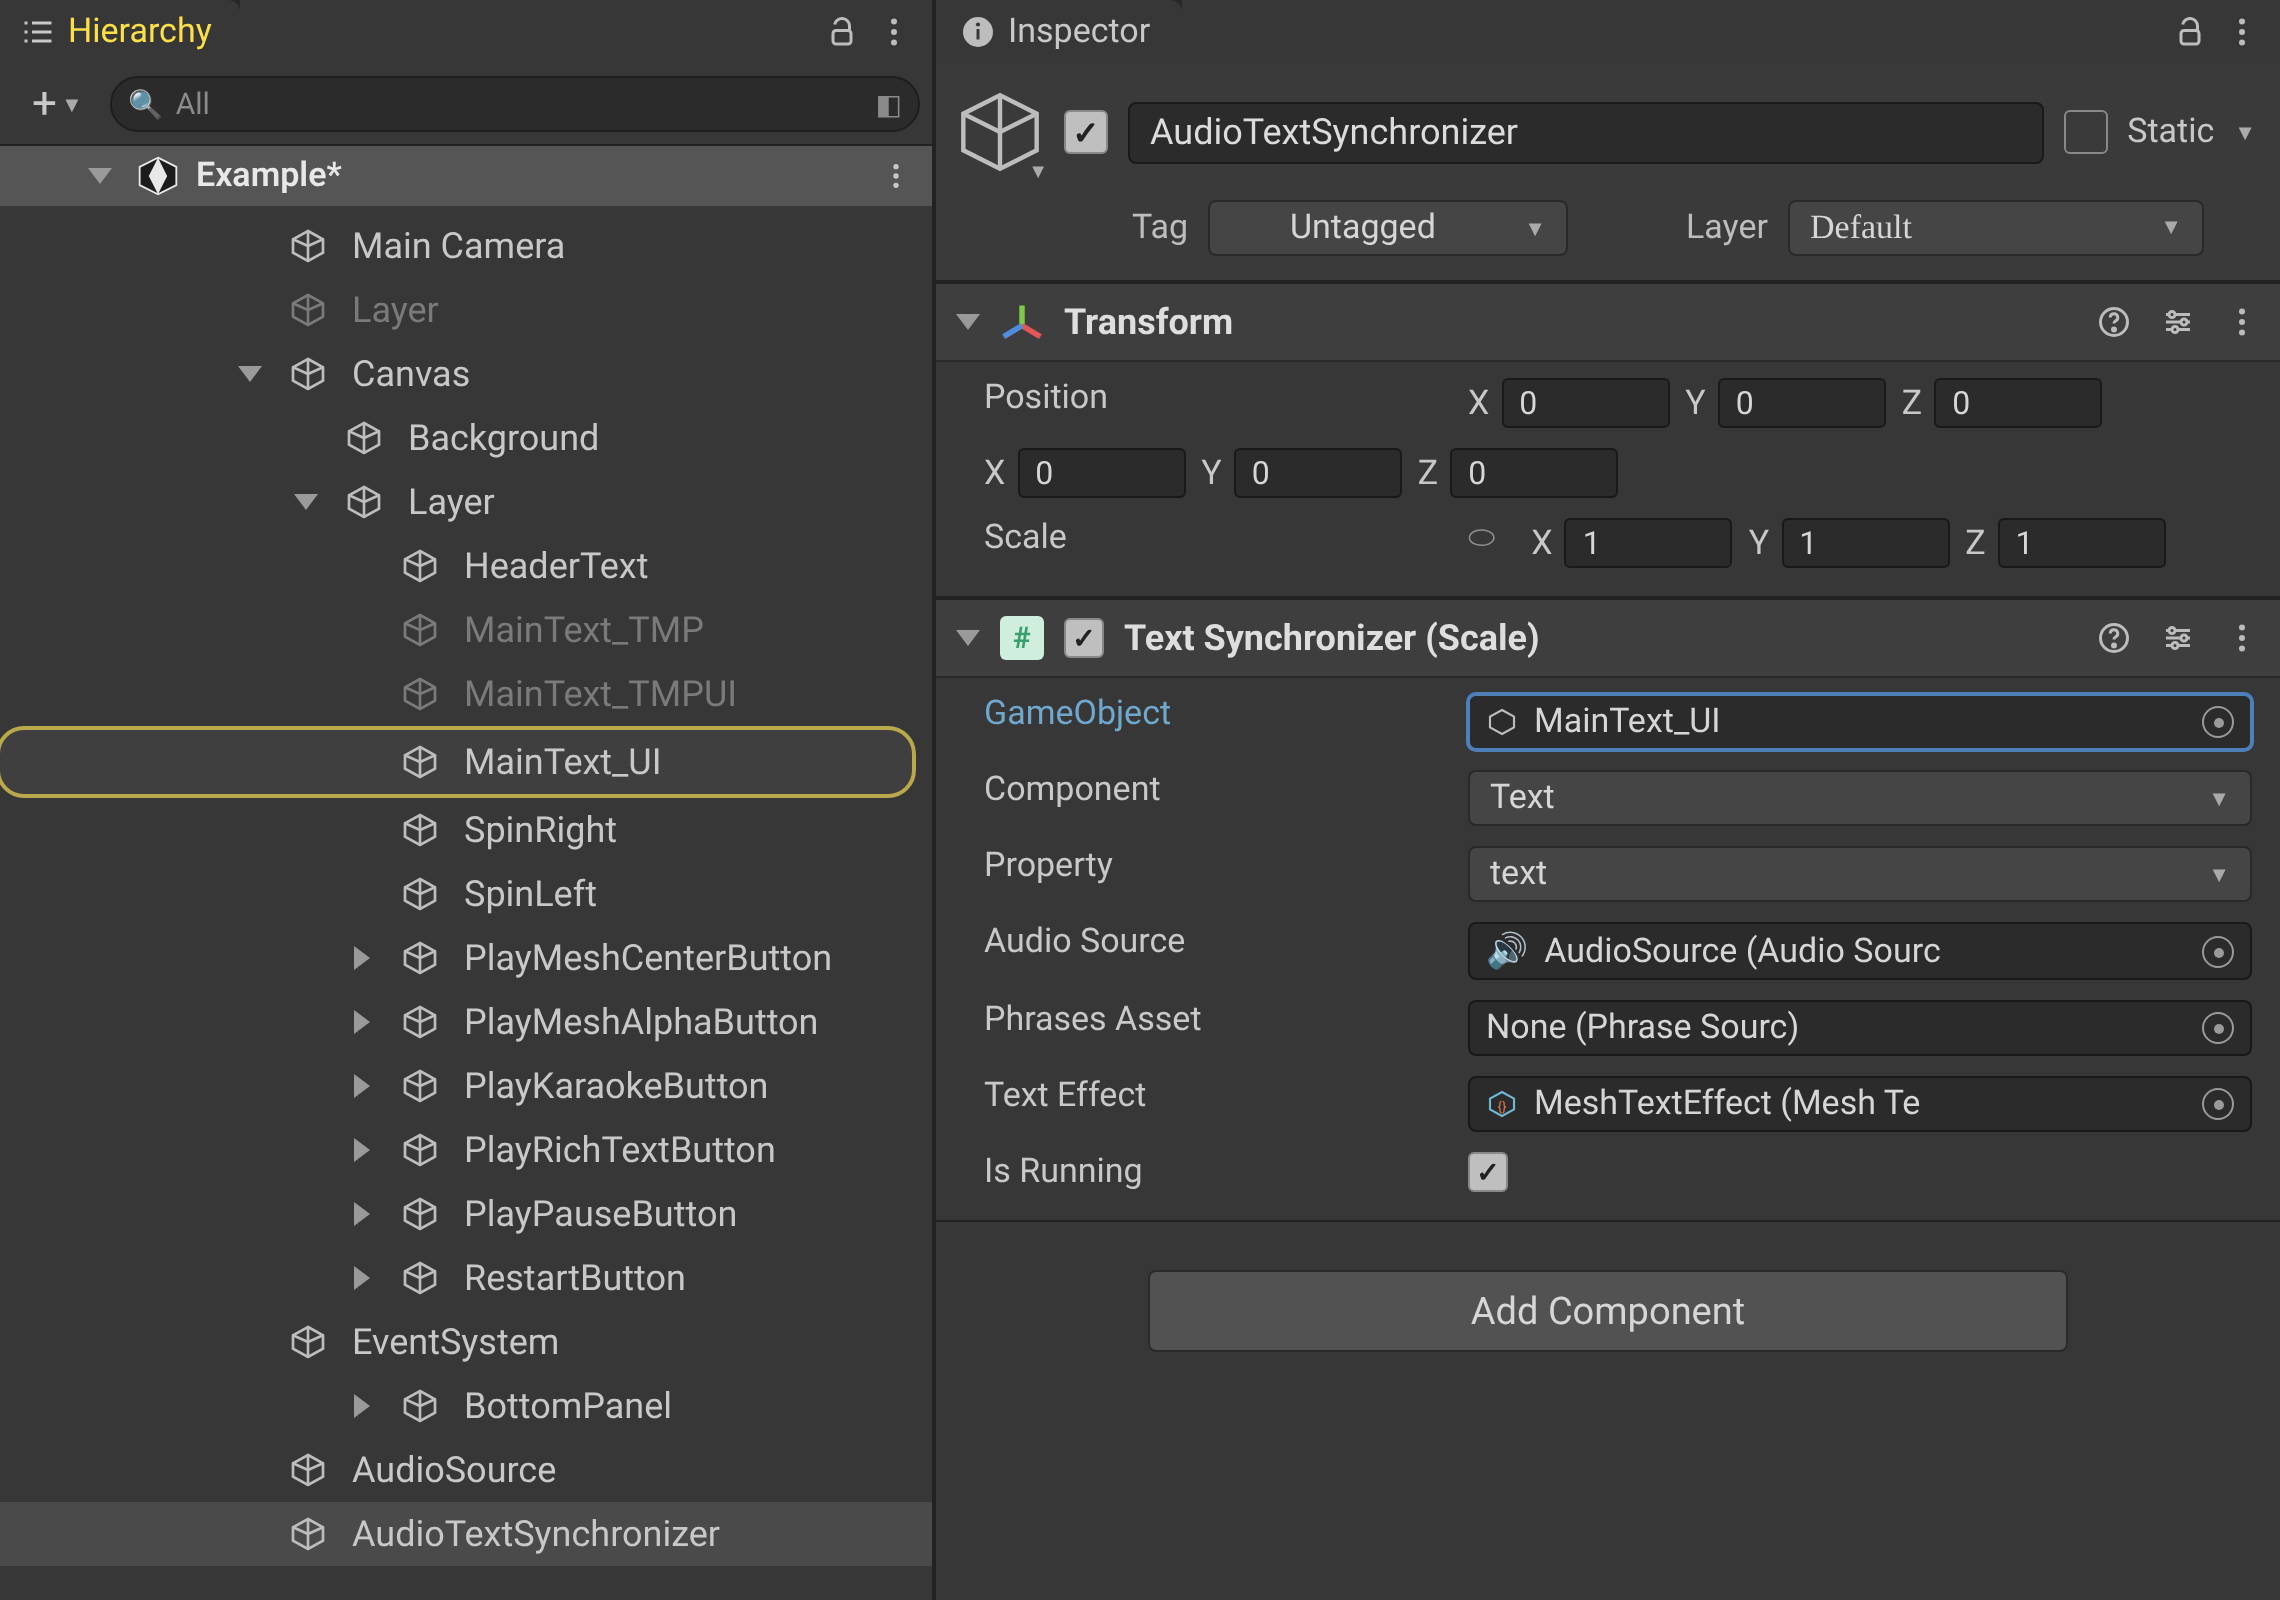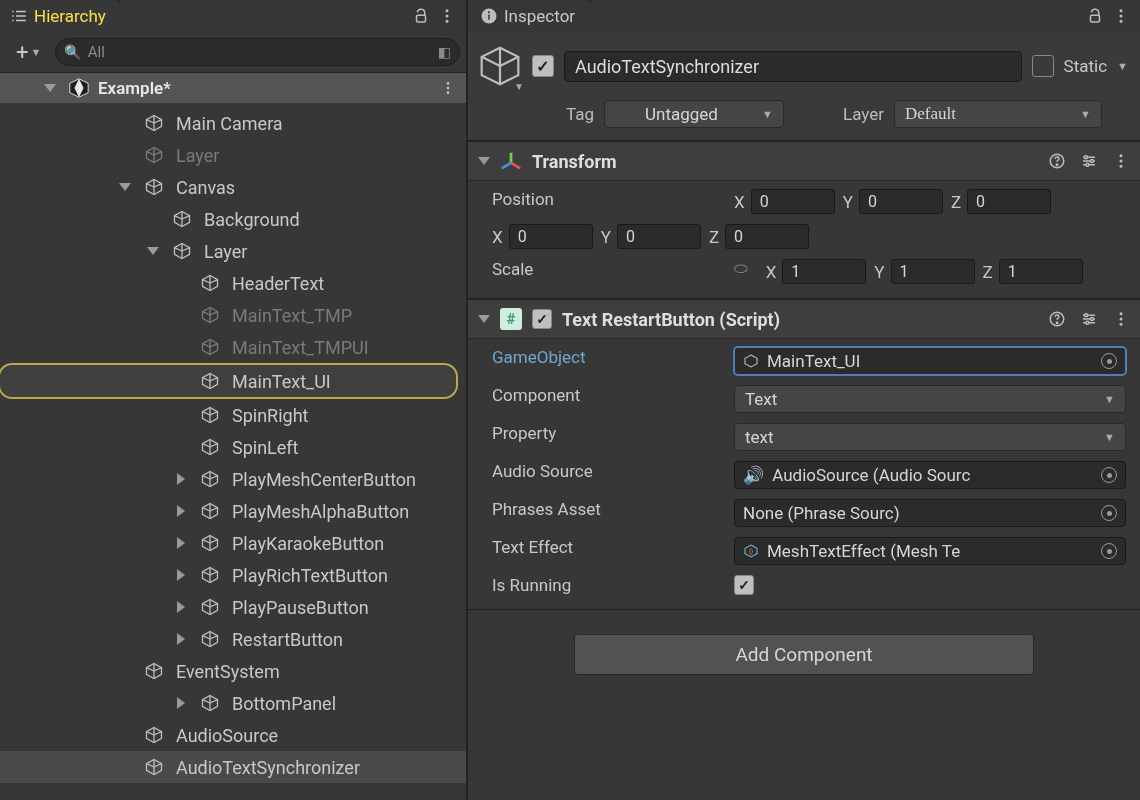--- a/index.html
+++ b/index.html
@@ -770,21 +770,21 @@
             <div class="numf">1</div>
           </div>
       </div>
     </div>
   </div>
 
   <div class="comp-header">
     <span class="fold-tri"></span>
     <span class="script-icon">#</span>
     <div class="chk" style="width:20px;height:20px;font-size:14px">✓</div>
-    <span class="title">Text RestartButton (Script)</span>
+    <span class="title">Text Synchronizer (Scale)</span>
     <div class="right">
       <span class="ico">
           <svg viewBox="0 0 24 24" fill="none" stroke="#bcbcbc" stroke-width="2">
             <circle cx="12" cy="12" r="9"></circle>
             <path d="M9.5 9a2.5 2.5 0 1 1 3.5 2.3c-.9.5-1 1-1 1.7"></path>
             <circle cx="12" cy="17" r="1" fill="#bcbcbc"></circle>
           </svg>
         </span>
       <span class="ico">
           <svg viewBox="0 0 24 24" fill="none" stroke="#bcbcbc" stroke-width="2">

